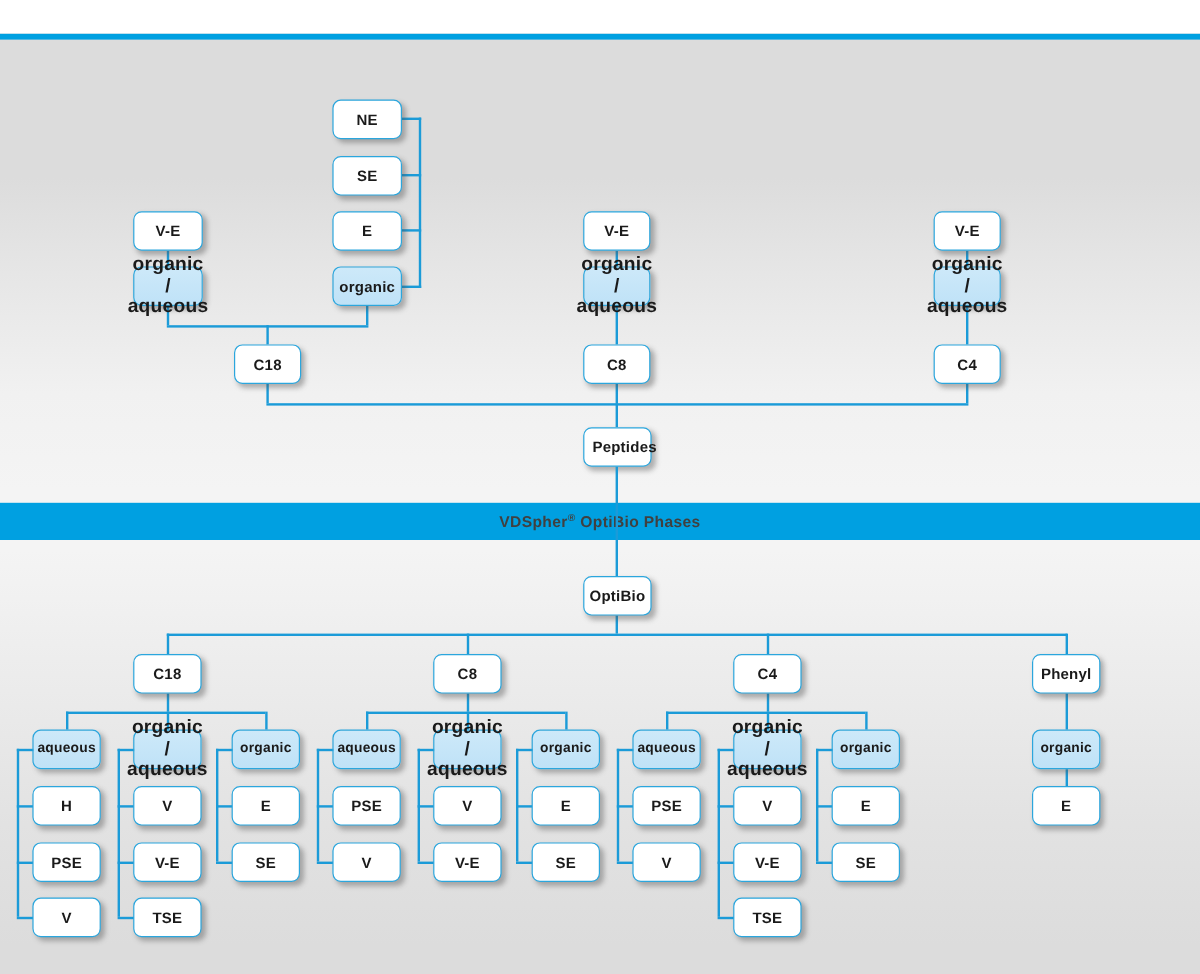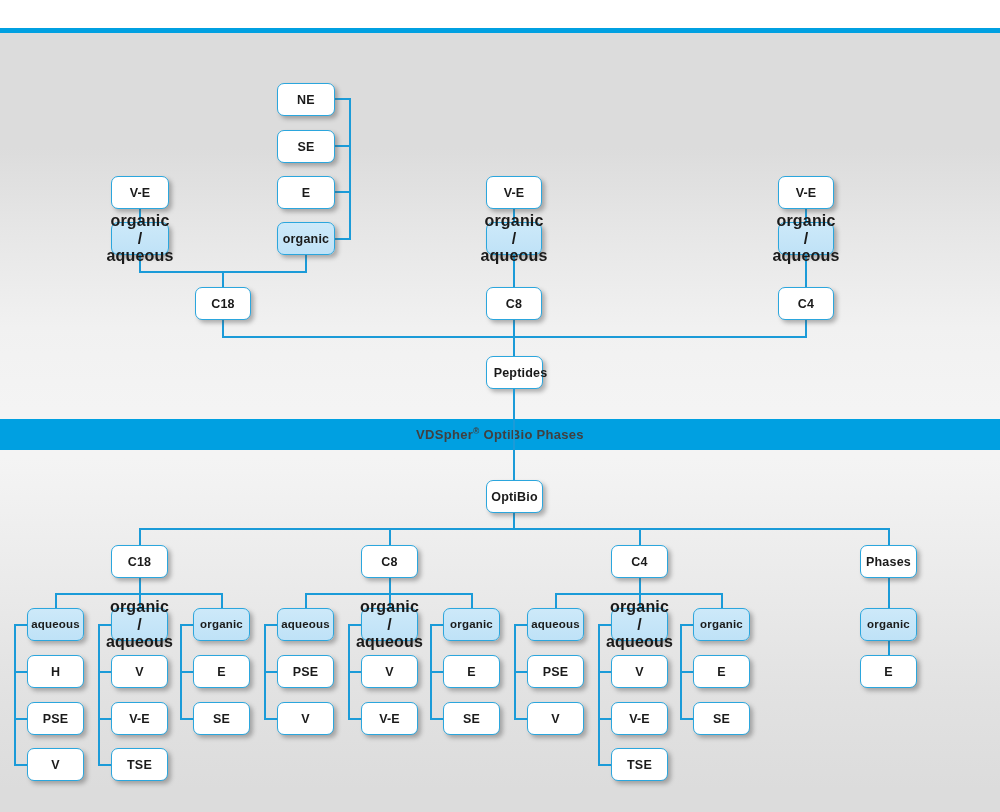--- a/index.html
+++ b/index.html
@@ -326,21 +326,21 @@
   <div class="ln lnh" style="left:680px;top:643px;width:14px;"></div>
   <div class="ln lnh" style="left:680px;top:690px;width:14px;"></div>
   <div class="bx" style="left:693px;top:627px;width:57px;height:33px;">
       <span>E</span>
     </div>
   <div class="bx" style="left:693px;top:674px;width:57px;height:33px;">
       <span>SE</span>
     </div>
 
   <div class="bx" style="left:860px;top:517px;width:57px;height:33px;">
-      <span>Phases</span>
+      <span>Phenyl</span>
     </div>
   <div class="ln lnv" style="left:888px;top:550px;height:30px;"></div>
   <div class="bx blue small" style="left:860px;top:580px;width:57px;height:33px;">
       <span>organic</span>
     </div>
   <div class="ln lnv" style="left:888px;top:613px;height:14px;"></div>
   <div class="bx" style="left:860px;top:627px;width:57px;height:33px;">
       <span>E</span>
     </div>
 

